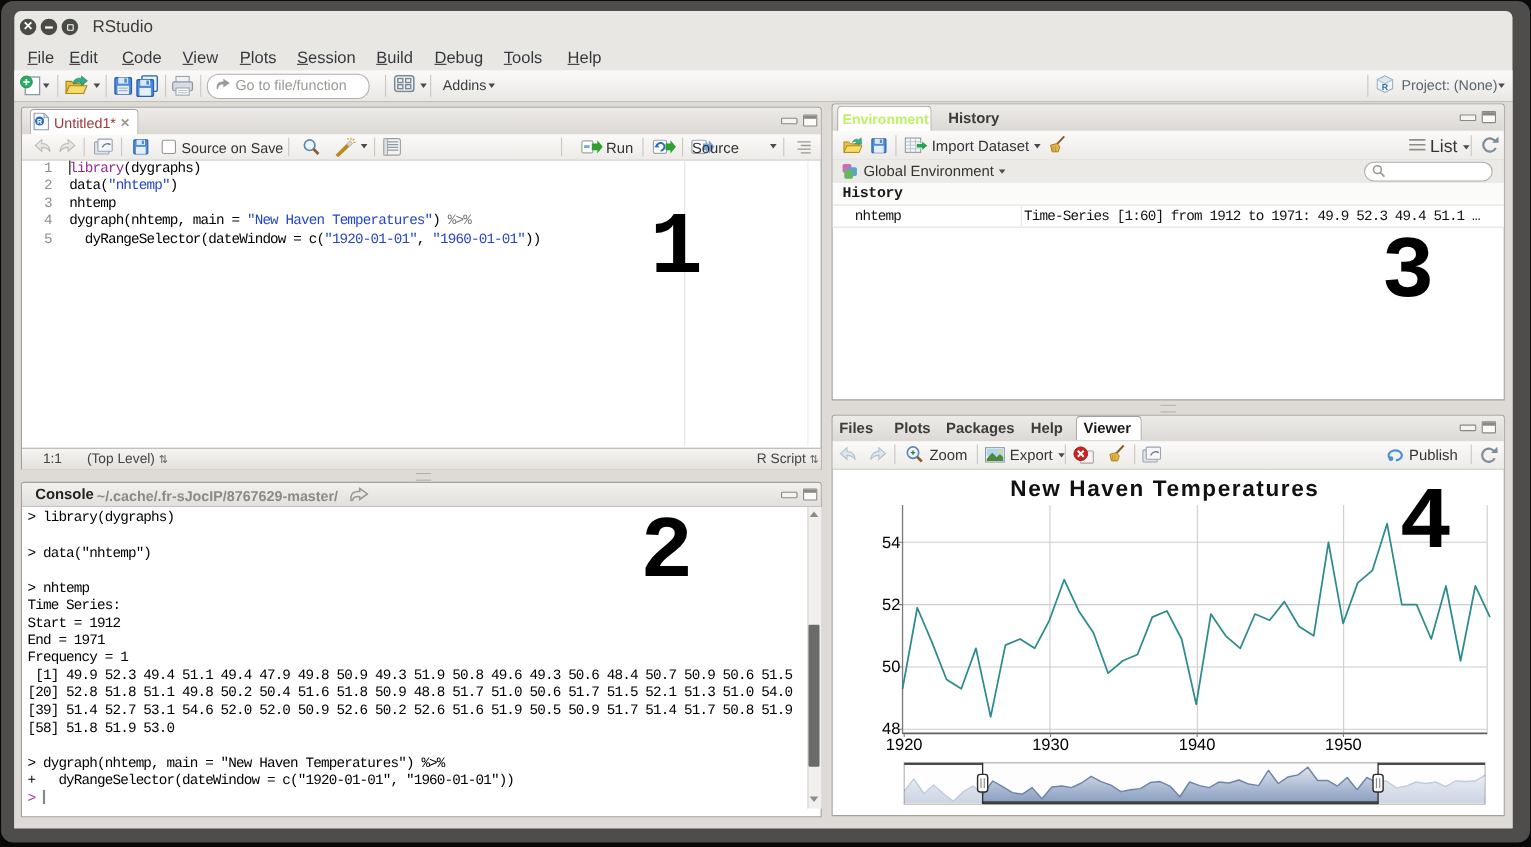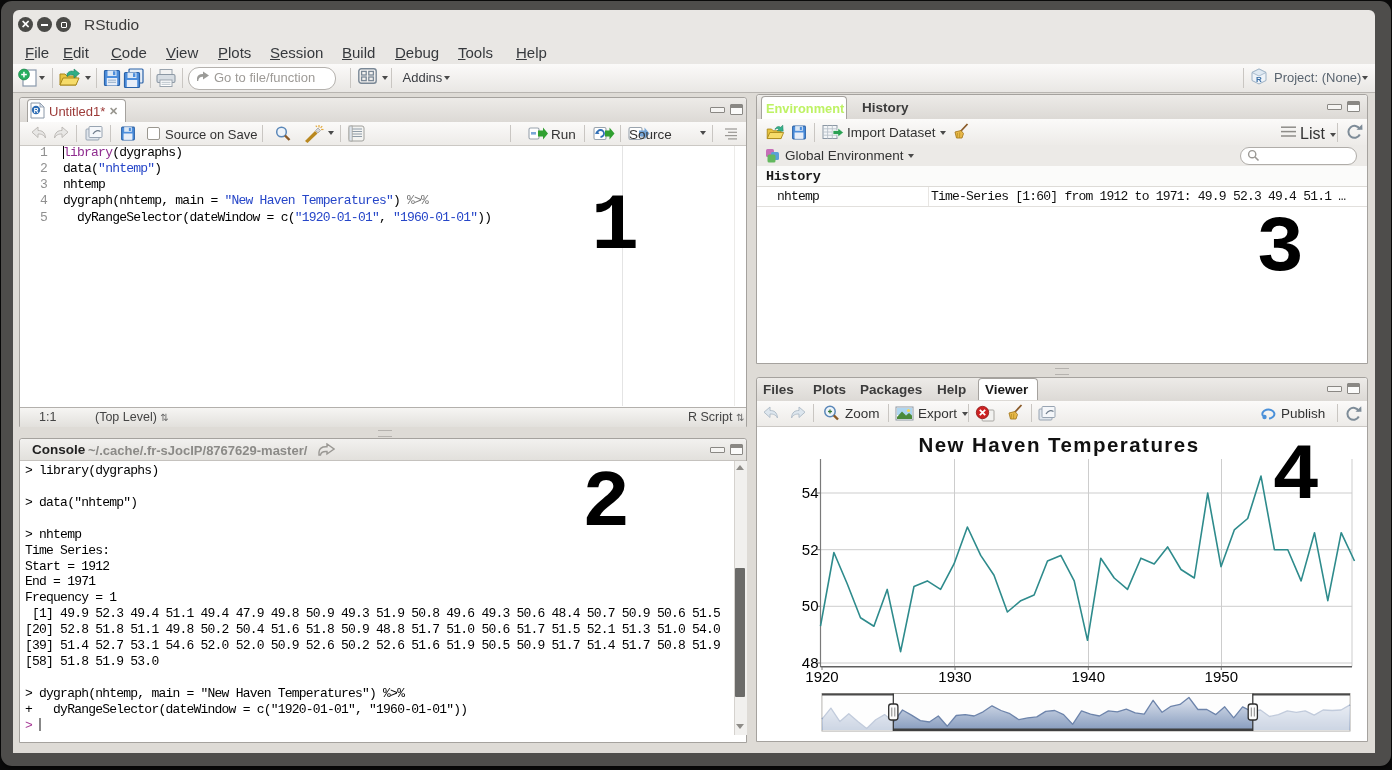--- a/index.html
+++ b/index.html
@@ -223,21 +223,21 @@
 <div class="abs mono" style="left:63px;top:145px;color:#000;line-height:16.15px;"><span style="color:#8f2d8f;">library</span>(dygraphs)
 data(<span style="color:#2646c8;">"nhtemp"</span>)
 nhtemp
 dygraph(nhtemp, main = <span style="color:#2646c8;">"New Haven Temperatures"</span>) <span style="color:#777;">%&gt;%</span>
   dyRangeSelector(dateWindow = c(<span style="color:#2646c8;">"1920-01-01"</span>, <span style="color:#2646c8;">"1960-01-01"</span>))</div>
 <div class="abs" style="left:62.5px;top:146px;width:1.5px;height:13px;background:#000;"></div>
 <div class="abs" style="left:734px;top:146px;width:1px;height:260px;background:#ecebe9;"></div>
 
 <div class="abs" style="left:20px;top:407px;width:726px;height:19px;background:linear-gradient(#f6f5f3,#e2e0dc);border-top:1px solid #b3b0ac;"></div>
 <div class="abs" style="left:39px;top:410px;font-size:12.5px;color:#444;">1:1</div>
-<div class="abs" style="left:79px;top:410px;font-size:12.5px;color:#444;margin-left:16px;">(Top Level) <span style="font-size:10px;color:#666;">⇅</span></div>
+<div class="abs" style="left:79px;top:410px;font-size:12.5px;color:#444;">(Top Level) <span style="font-size:10px;color:#666;">⇅</span></div>
 <div class="abs" style="left:688px;top:410px;font-size:12.5px;color:#444;">R Script <span style="font-size:10px;color:#666;">⇅</span></div>
 
 <div class="abs" style="left:378px;top:430px;width:14px;height:5px;border-top:1.5px solid #b5b2ae;border-bottom:1.5px solid #b5b2ae;"></div>
 
 
 <div class="abs" style="left:19px;top:438px;width:728px;height:305px;background:#fff;border:1px solid #a5a29e;border-radius:3px 3px 0 0;box-sizing:border-box;"></div>
 <div class="abs" style="left:20px;top:439px;width:726px;height:21px;background:linear-gradient(#f2f1ef,#e2e0dc);border-bottom:1px solid #c5c2be;border-radius:3px 3px 0 0;"></div>
 <div class="abs" style="left:32px;top:442px;font-size:13.5px;color:#222;font-weight:bold;">Console</div>
 <div class="abs" style="left:88px;top:442.5px;font-size:13px;color:#8b8a87;font-weight:bold;">~/.cache/.fr-sJocIP/8767629-master/</div>
 <svg class="abs" style="left:318px;top:443px;" width="17" height="13" viewBox="0 0 17 13">

